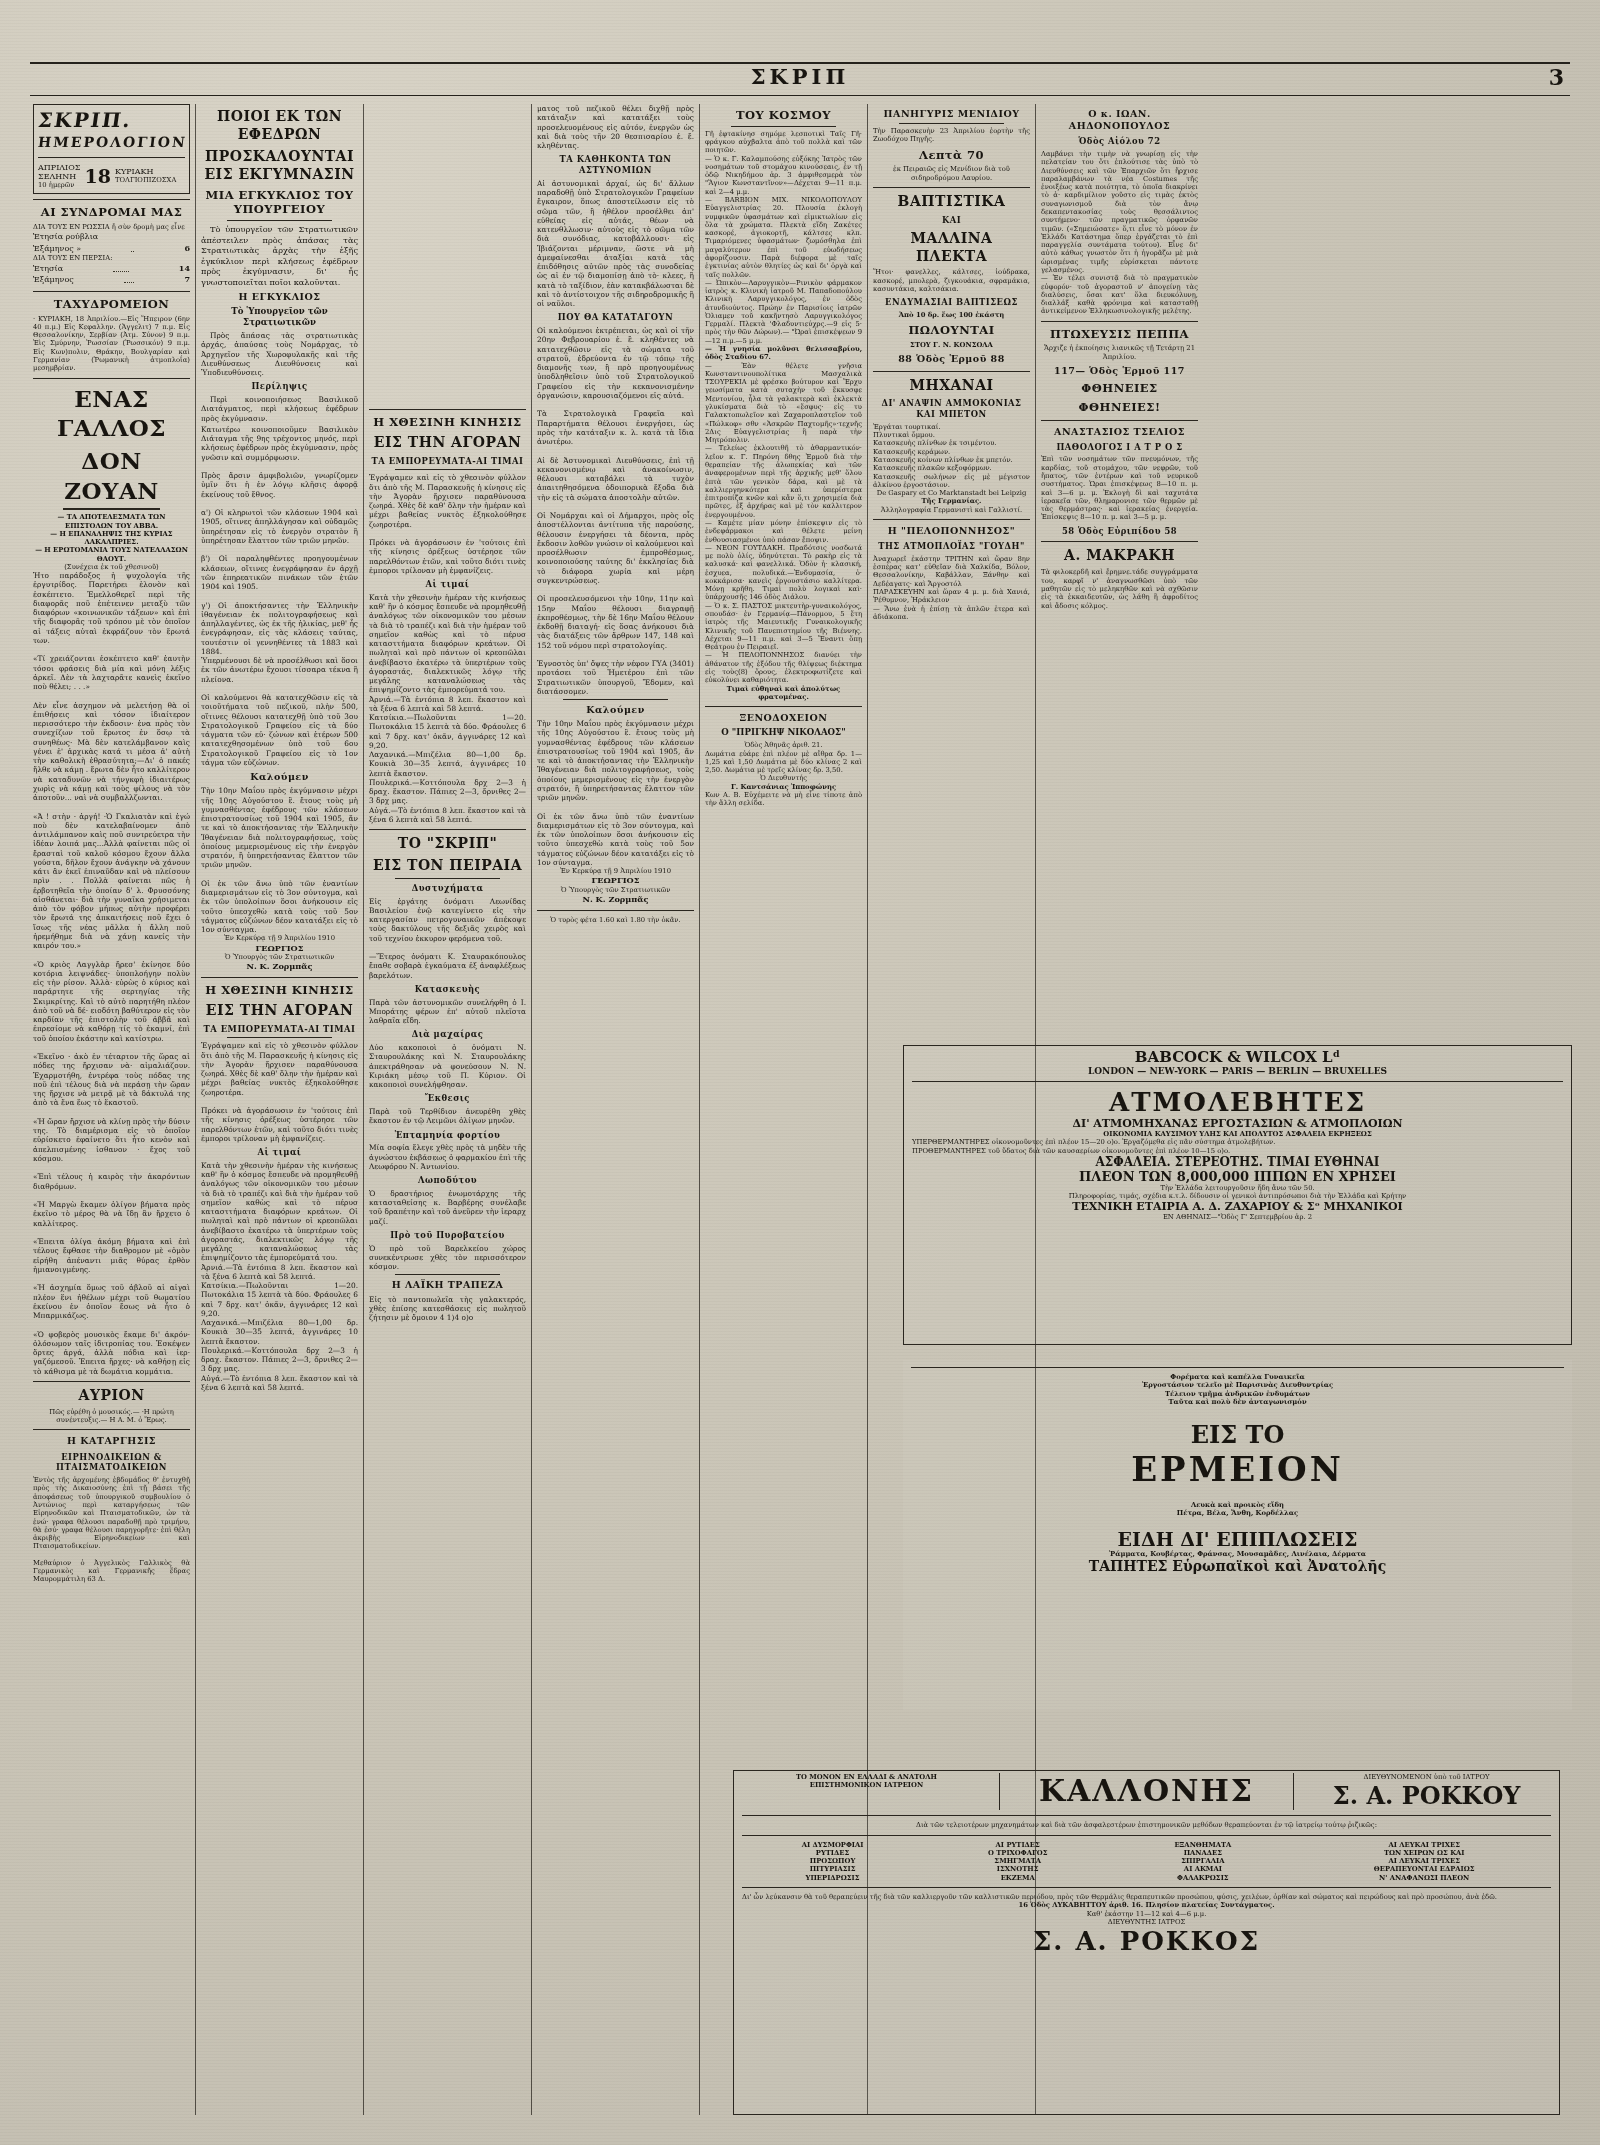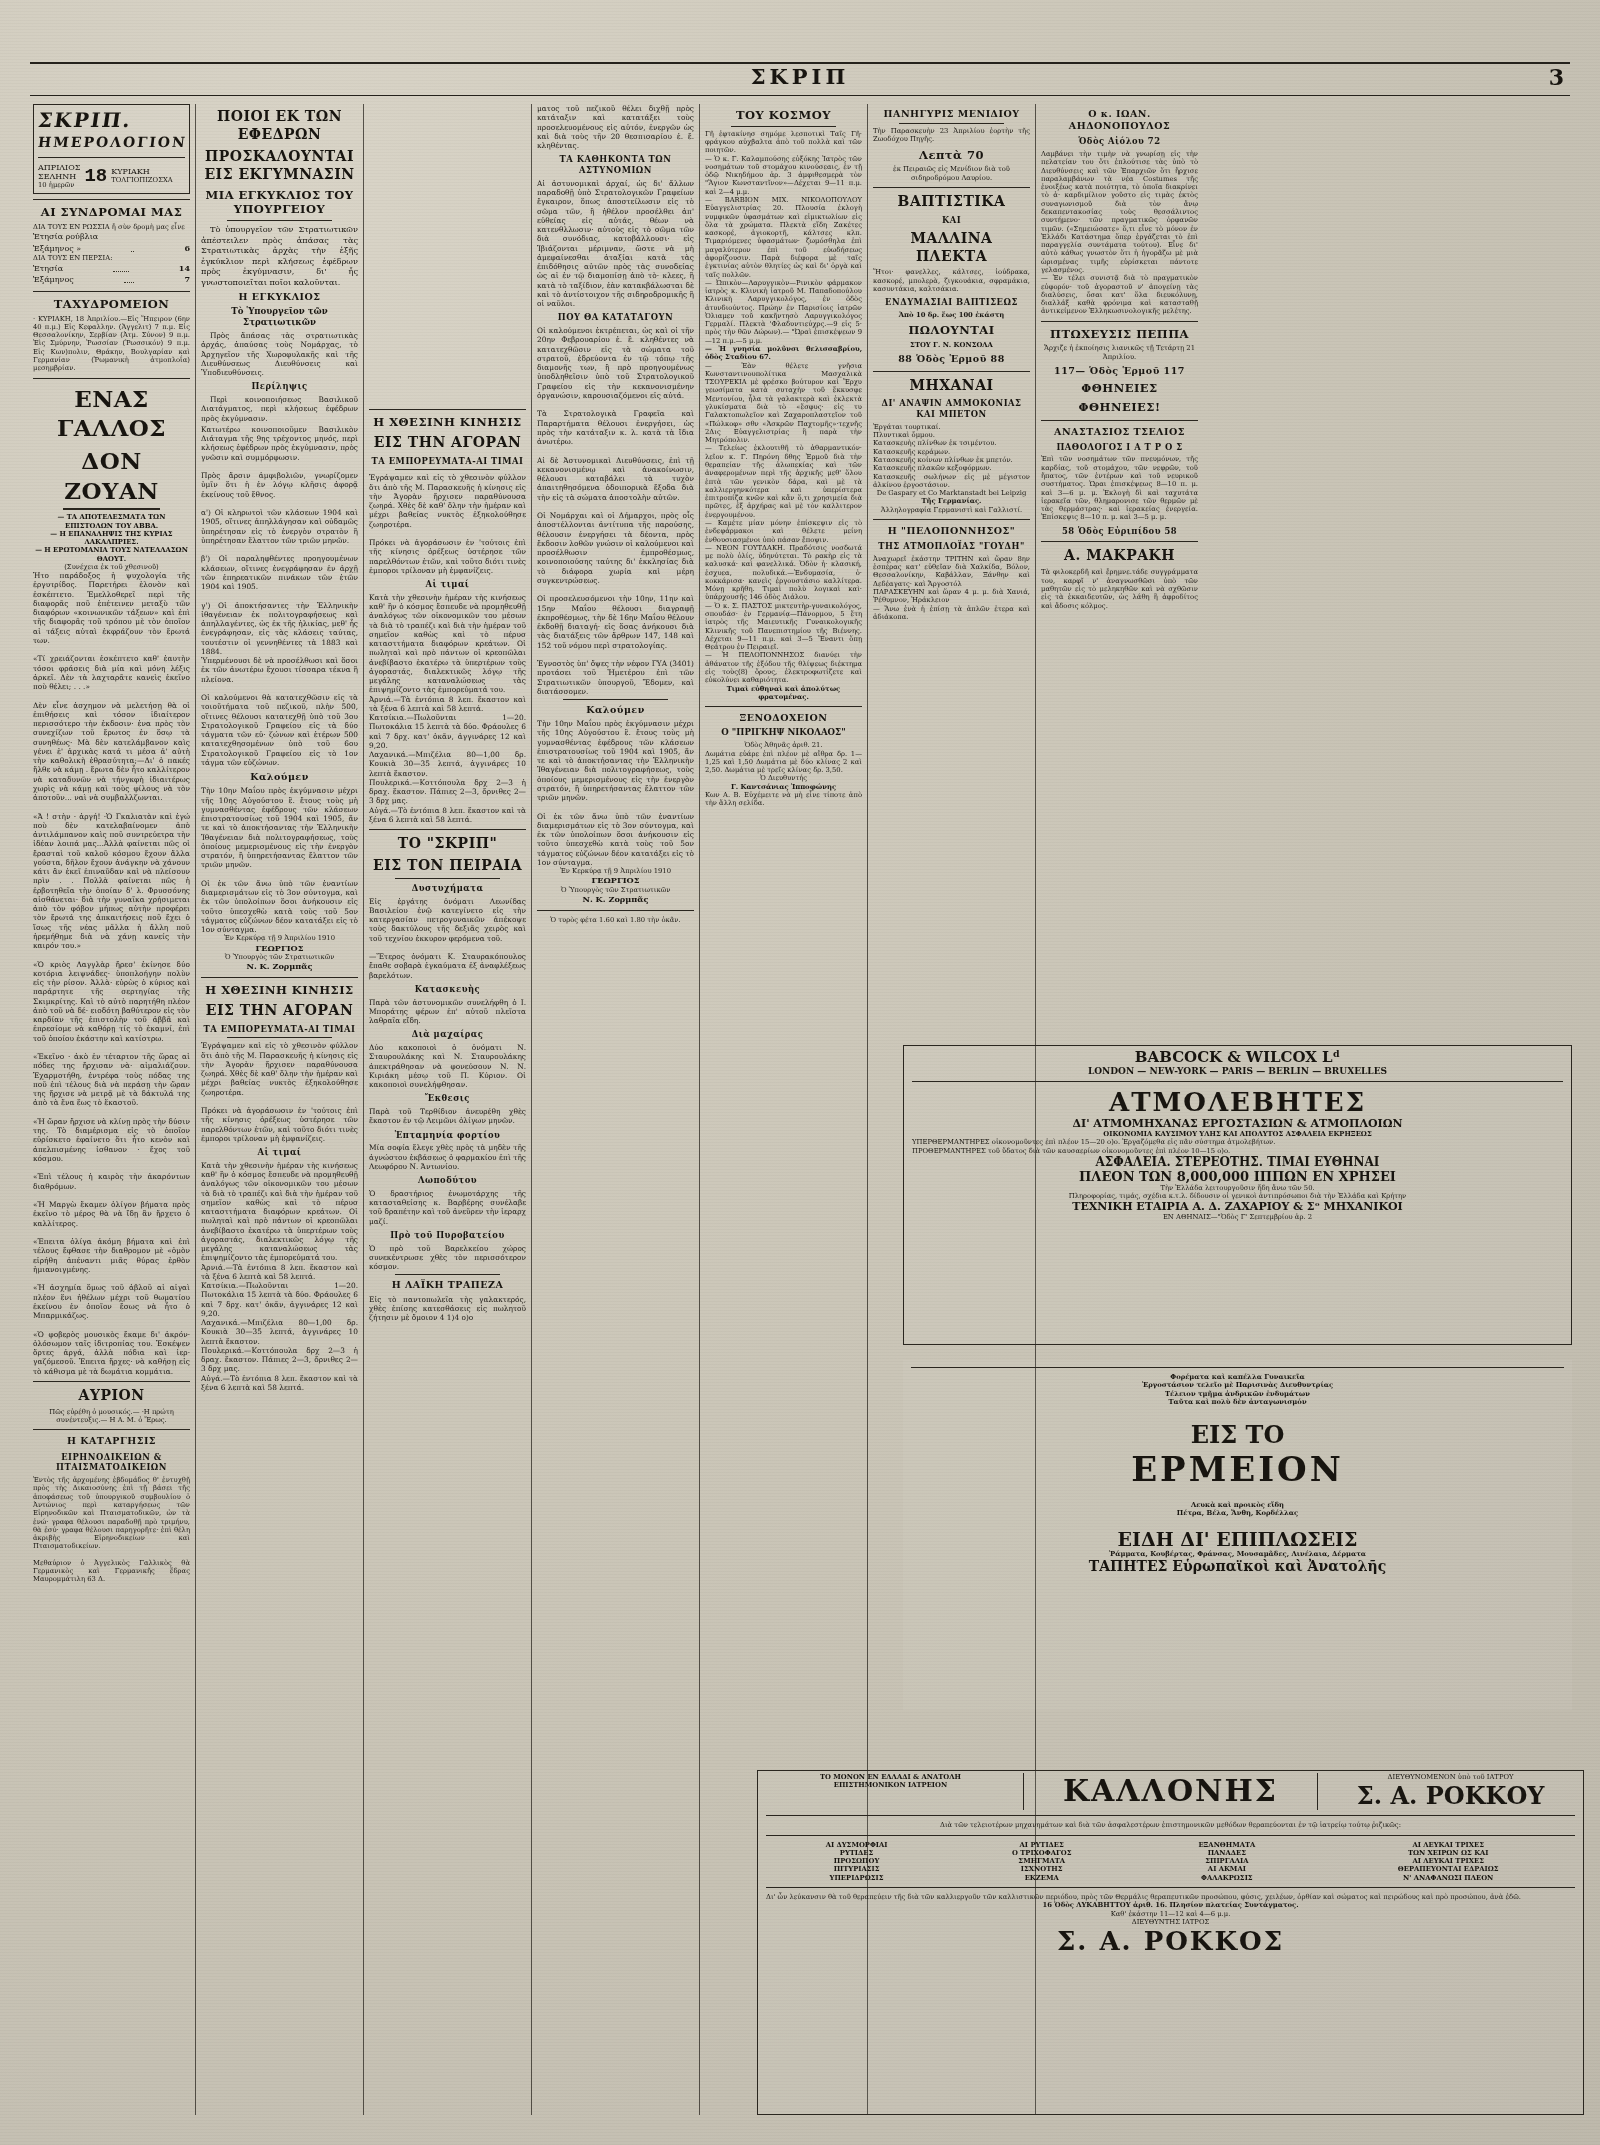--- a/index.html
+++ b/index.html
@@ -104,21 +104,21 @@
   }
   .plate .t1 {
     font-size: 20px; font-weight: bold; letter-spacing: 2px;
     transform: skewX(-8deg);
   }
   .plate .t2 {
     font-size: 14px; font-weight: bold; letter-spacing: 2px;
     transform: skewX(-6deg);
   }
   .platerow { display: flex; align-items: center; gap: 4px; font-size: 8px; }
-  .platerow .big { font-size: 19px; font-weight: bold; font-family: Liberation Mono, monospace; }
+  .platerow .big { font-size: 19px; font-weight: bold; }
   .platerow .stk { line-height: 1.15; }
 
   
   .lrow { display: flex; font-size: 8px; line-height: 1.45; gap: 48px; }
   .lrow .lbl { white-space: nowrap; }
   .lrow .dots { flex: 1; border-bottom: 1px dotted #3a3529; margin: 0 2px 2.5px; }
   .lrow .val { font-weight: bold; }
 
   
   .wide {
@@ -484,21 +484,21 @@
     <div class="tiny ctr bold">Ταῦτα καὶ πολὺ δὲν ἀνταγωνισμόν</div>
     <div class="bw-title" style="font-size:24px;margin-top:14px">ΕΙΣ ΤΟ</div>
     <div class="bw-title" style="font-size:34px;letter-spacing:3px">ΕΡΜΕΙΟΝ</div>
     <div class="tiny ctr bold" style="margin-top:12px">Λευκὰ καὶ προικὸς εἴδη</div>
     <div class="tiny ctr bold">Πέτρα, Βέλα, Ἄνθη, Κορδέλλας</div>
     <div class="bw-title" style="font-size:19px;margin-top:10px">ΕΙΔΗ ΔΙ' ΕΠΙΠΛΩΣΕΙΣ</div>
     <div class="tiny ctr bold">Ῥάμματα, Κουβέρτας, Φράνσας, Μουσαμᾶδες, Λινέλαια, Δέρματα</div>
     <div class="bw-title" style="font-size:14px">ΤΑΠΗΤΕΣ Εὑρωπαϊκοὶ καὶ Ἀνατολῆς</div>
   </div>
 
-  <div class="wide" style="left:757px; top:1770px; width:827px; height:345px;">
+  <div class="wide" style="left:733px; top:1770px; width:827px; height:345px;">
     <div style="display:flex; gap:8px;">
       <div style="flex:1.15;">
         <div class="tiny ctr bold">ΤΟ ΜΟΝΟΝ ΕΝ ΕΛΛΑΔΙ &amp; ΑΝΑΤΟΛΗ</div>
         <div class="tiny ctr bold">ΕΠΙΣΤΗΜΟΝΙΚΟΝ ΙΑΤΡΕΙΟΝ</div>
       </div>
       <div style="flex:1.3; border-left:1px solid #2a261f; border-right:1px solid #2a261f; padding:0 6px;">
         <div class="bw-title" style="font-size:30px;letter-spacing:2px">ΚΑΛΛΟΝΗΣ</div>
       </div>
       <div style="flex:1.15;">
         <div class="tiny ctr">ΔΙΕΥΘΥΝΟΜΕΝΟΝ ὑπὸ τοῦ ΙΑΤΡΟΥ</div>

